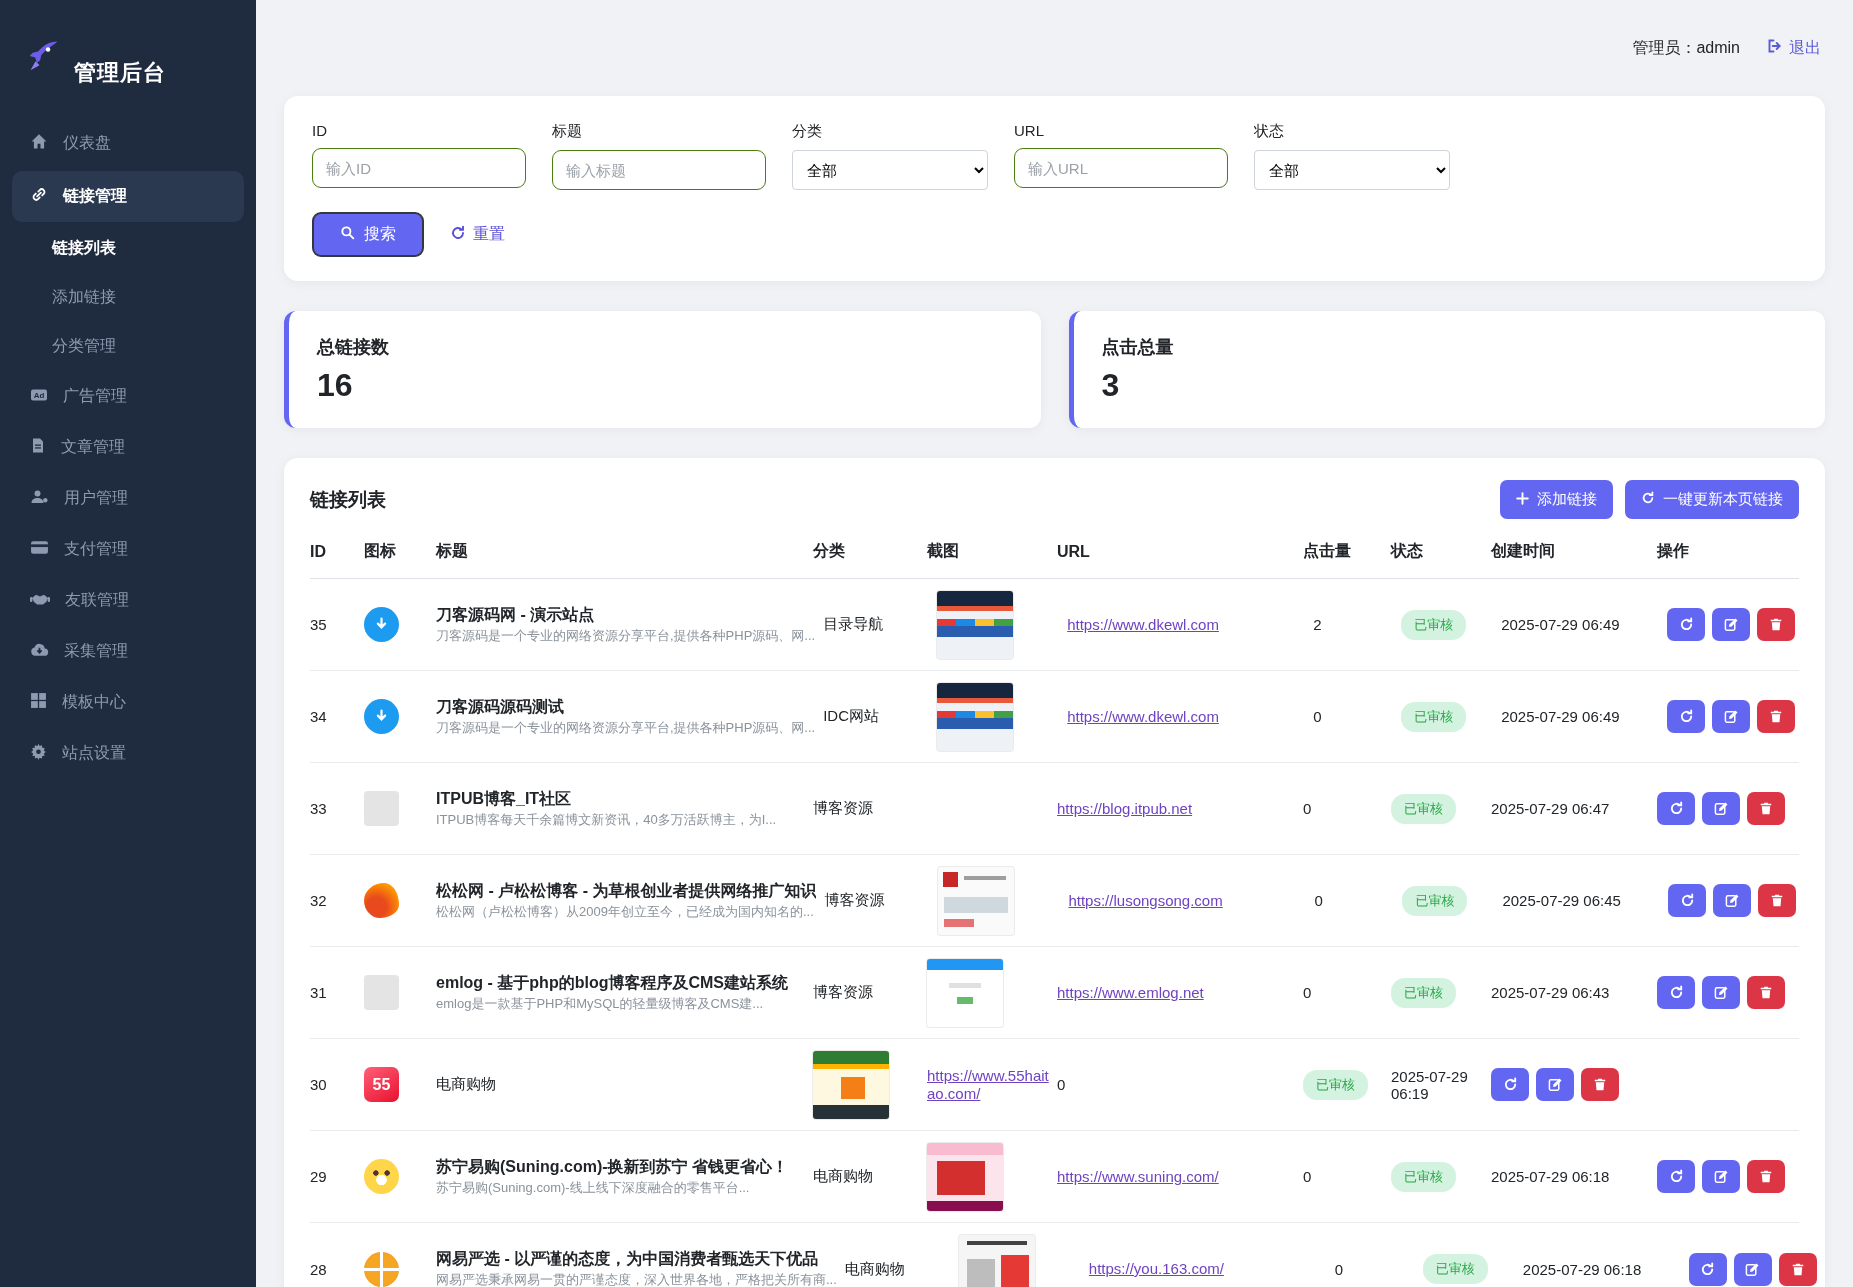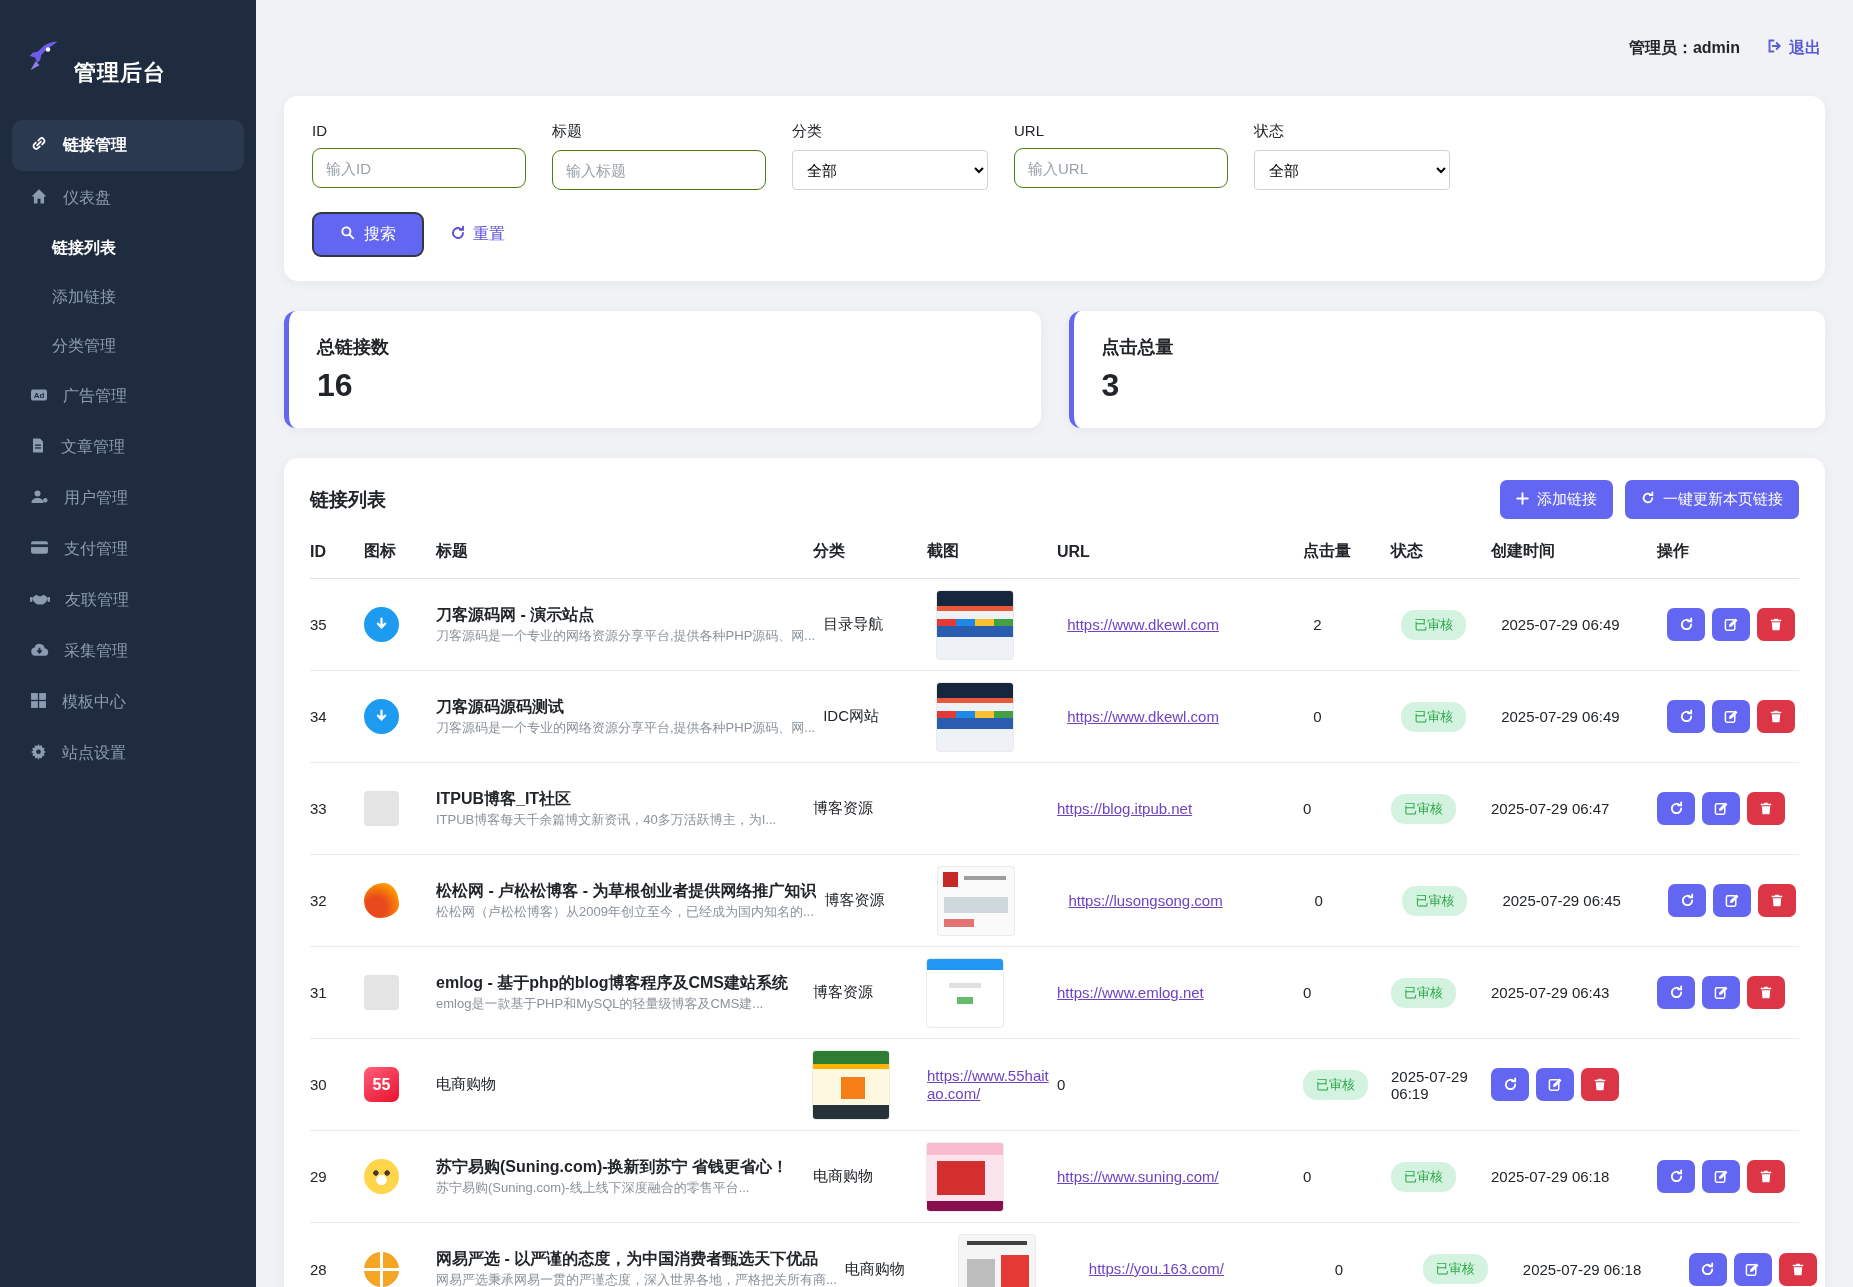--- a/index.html
+++ b/index.html
@@ -12,21 +12,21 @@
   .logo { display: flex; align-items: center; gap: 12px; padding: 26px 26px 30px 26px; }
   .logo-title { color: #ffffff; font-size: 22px; font-weight: bold; letter-spacing: 1px; margin-top: 32px; }
   .nav-item { display: flex; align-items: center; gap: 15px; padding: 15px 30px; font-size: 16px; cursor: pointer; }
   .nav-item svg { flex-shrink: 0; }
   .nav-item.active { background: #2b3950; color: #ffffff; border-radius: 10px; margin: 2px 12px; padding: 15px 18px; font-weight: bold; }
   .sub-item { padding: 14px 30px 14px 52px; font-size: 16px; cursor: pointer; }
   .sub-item.active { color: #ffffff; font-weight: bold; }
 
   
   .main { flex: 1; padding: 0 28px; overflow: hidden; }
-  .topbar { height: 96px; display: flex; justify-content: flex-end; align-items: center; gap: 26px; padding-right: 4px; font-weight: bold; }
+  .topbar { height: 96px; display: flex; justify-content: flex-end; align-items: center; gap: 26px; padding-right: 4px; }
   .admin-info { font-size: 16px; color: #212529; }
   .logout { display: inline-flex; align-items: center; gap: 6px; color: #5b5bd6; font-size: 16px; text-decoration: none; cursor: pointer; }
 
   .card { background: #ffffff; border-radius: 14px; box-shadow: 0 2px 12px rgba(30,40,60,0.05); }
 
   
   .filter-card { padding: 26px 28px 24px 28px; }
   .filter-row { display: flex; gap: 26px; }
   .f-field { display: flex; flex-direction: column; gap: 9px; }
   .f-label { font-size: 15px; color: #212529; }
@@ -132,34 +132,34 @@
       <span>
         <svg width="36" height="36" viewBox="0 0 32 32">
           <path fill="#6c5ce7" d="M28 4c-6 .3-10.7 2.2-14 5.5l-3.4 3.4-4.7 1-2.6 2.9 4.9 1.5 1.5 4.9 2.9-2.6 1-4.7 3.4-3.4C20.3 9.2 24.7 7.3 28 4z"></path>
           <circle cx="19.6" cy="11.2" r="2" fill="#ffffff"></circle>
           <path fill="#8f7ff0" d="M8.5 21.5l-4.5 8 8-4.5z"></path>
         </svg>
       </span>
       <span class="logo-title">管理后台</span>
     </div>
 
+    <div class="nav-item">
+      <span><svg width="18" height="17" viewBox="0 0 16 16" fill="currentColor">
+            <path d="M8 1.2L15 8h-2.2v6.5H9.4V10H6.6v4.5H3.2V8H1z"></path>
+          </svg></span>
+      <span>仪表盘</span>
+    </div>
+
     <div class="nav-item active">
       <span><svg width="18" height="17" viewBox="0 0 16 16" fill="none" stroke="currentColor" stroke-width="1.7" stroke-linecap="round">
             <path d="M6.2 9.8l3.6-3.6"></path>
             <path d="M7.3 5.2l1.4-1.4a2.6 2.6 0 0 1 3.7 3.7l-1.4 1.4"></path>
             <path d="M8.7 10.8l-1.4 1.4a2.6 2.6 0 0 1-3.7-3.7l1.4-1.4"></path>
           </svg></span>
       <span>链接管理</span>
-    </div>
-
-    <div class="nav-item">
-      <span><svg width="18" height="17" viewBox="0 0 16 16" fill="currentColor">
-            <path d="M8 1.2L15 8h-2.2v6.5H9.4V10H6.6v4.5H3.2V8H1z"></path>
-          </svg></span>
-      <span>仪表盘</span>
     </div>
 
     <div class="sub-item active">链接列表</div>
     <div class="sub-item">添加链接</div>
     <div class="sub-item">分类管理</div>
 
     <div class="nav-item">
       <span><svg width="18" height="16" viewBox="0 0 18 16">
             <rect x="1" y="2.5" width="16" height="11" rx="2" fill="currentColor"></rect>
             <text x="9" y="11" text-anchor="middle" font-size="8" font-weight="bold" fill="#1f2b3e">Ad</text>

